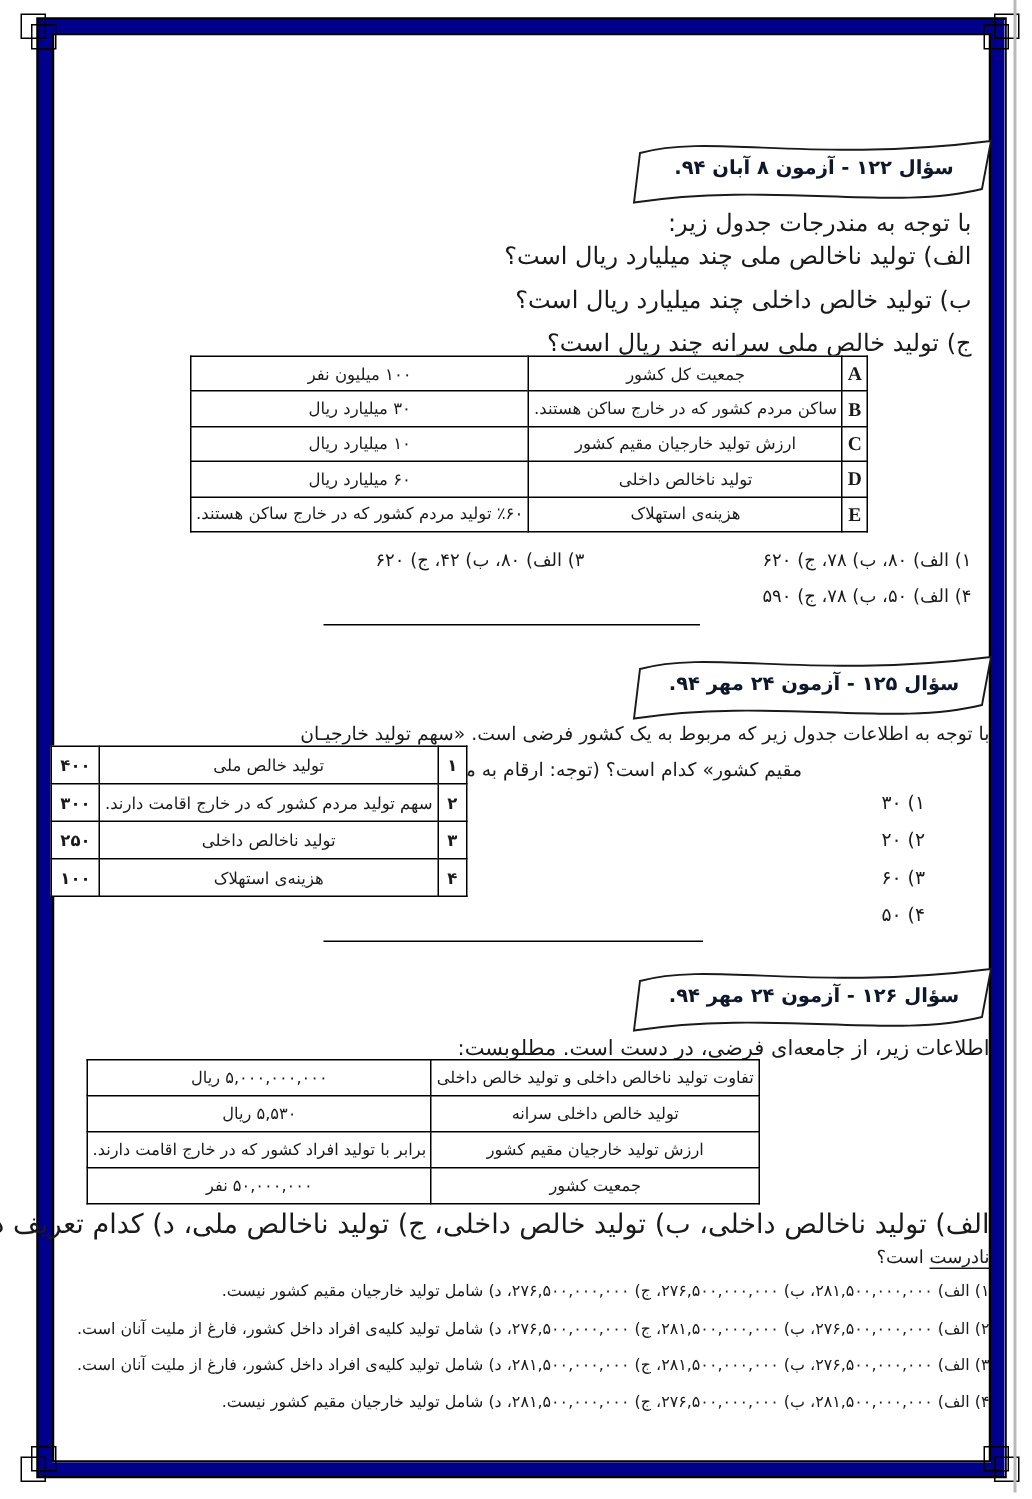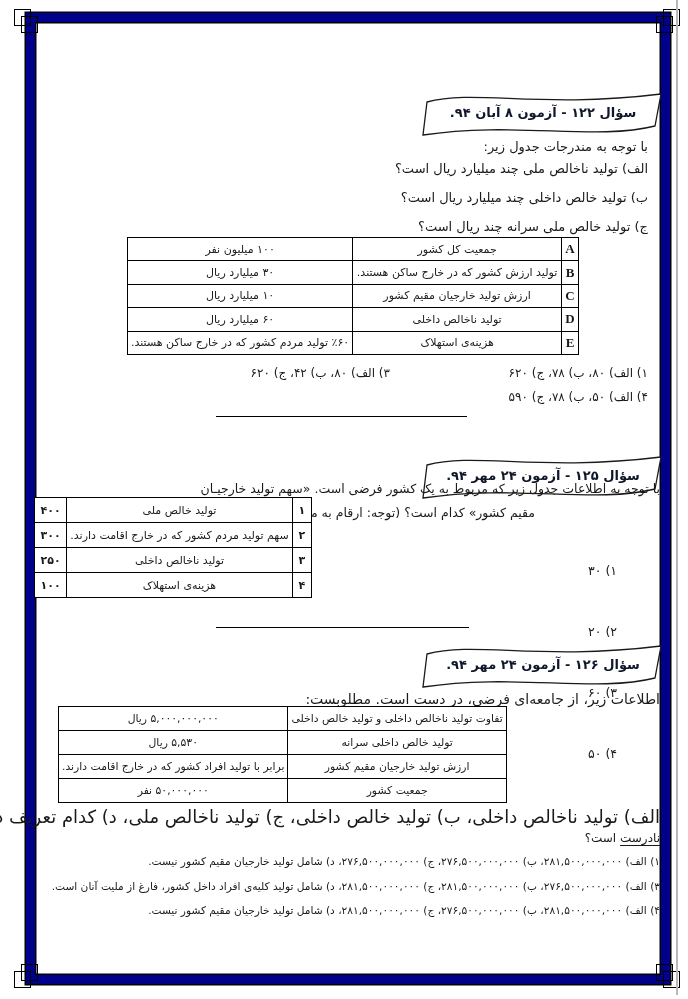--- a/index.html
+++ b/index.html
@@ -31,24 +31,24 @@
   
   .banner { position:absolute; right:22px; width:246px; height:52px; }
   .banner svg { position:absolute; inset:0; width:100%; height:100%; }
   .banner .banner-text {
     position:absolute; inset:0;
     display:flex; align-items:center; justify-content:center;
     padding-top:2px;
     color:#0f172a; font-weight:bold; font-size:13px;
     white-space:nowrap;
   }
-  .b1{top:85px;} .b2{top:448px;text-align:center;} .b3{top:637px;}
-
-  
-  .t { position:absolute; white-space:nowrap; font-size:13px; }
+  .b1{top:85px;} .b2{top:429px;text-align:center;} .b3{top:637px;}
+
+  
+  .t { position:absolute; white-space:nowrap; font-size:16px; }
   .u { text-decoration:underline; text-underline-offset:3px; }
 
   
   table { position:absolute; border-collapse:collapse; background:#fff; }
   td {
     border:1.3px solid #000;
     text-align:center; vertical-align:middle;
     font-size:11px; white-space:nowrap;
     padding:0 3px;
   }
@@ -70,21 +70,21 @@
   .tbl-q126 .c-value { width:224px; }
 
   
   .opts-q122 {
     position:absolute; top:366px; right:40px; width:612px;
     display:grid; grid-template-columns:258px 1fr; row-gap:3px;
     font-size:12px;
   }
   .opts-q122 .opt { white-space:nowrap; height:21px; }
   .opts-q125 { position:absolute; top:527px; right:71px; font-size:12.5px; text-align:right; }
-  .opts-q125 .opt { height:25px; white-space:nowrap;margin-top:36px; }
+  .opts-q125 .opt { height:25px; white-space:nowrap; }
   .opts-q126 { position:absolute; top:855px; right:28px; width:634px; font-size:10.6px; text-align:right; }
   .opts-q126 .opt { height:24.6px; white-space:nowrap; }
 
   .divider { position:absolute; border-top:1.6px solid #000; }
   .d1 { top:416px; left:216px; width:251px; }
   .d2 { top:627px; left:216px; width:253px; }
 </style>
 </head>
 <body>
 
@@ -113,21 +113,21 @@
 
 <table class="tbl-q122">
   <tbody>
       <tr>
     <td class="c-key">A</td>
     <td class="c-label">جمعیت کل کشور</td>
     <td class="c-value">۱۰۰ میلیون نفر</td>
   </tr>
   <tr>
     <td class="c-key">B</td>
-    <td class="c-label">تولید ارزش کشور که در خارج ساکن هستند.</td>
+    <td class="c-label">ساکن مردم کشور که در خارج ساکن هستند.</td>
     <td class="c-value">۳۰ میلیارد ریال</td>
   </tr>
   <tr>
     <td class="c-key">C</td>
     <td class="c-label">ارزش تولید خارجیان مقیم کشور</td>
     <td class="c-value">۱۰ میلیارد ریال</td>
   </tr>
   <tr>
     <td class="c-key">D</td>
     <td class="c-label">تولید ناخالص داخلی</td>
@@ -221,15 +221,16 @@
     <td class="c-value">۵۰,۰۰۰,۰۰۰ نفر</td>
   </tr>
 </tbody>
   </table>
 
 <div class="t" style="top:806px; right:28px; font-size:18px;">الف) تولید ناخالص داخلی، ب) تولید خالص داخلی، ج) تولید ناخالص ملی، د) کدام تعریف در مـورد «تولیـد ناخـالص داخلـی»</div>
 <div class="t" style="top:831px; right:28px; font-size:12px;"><span class="u">نادرست</span><span> است؟</span></div>
 
 <div class="opts-q126">
   <div class="opt">۱) الف) ۲۸۱,۵۰۰,۰۰۰,۰۰۰، ب) ۲۷۶,۵۰۰,۰۰۰,۰۰۰، ج) ۲۷۶,۵۰۰,۰۰۰,۰۰۰، د) شامل تولید خارجیان مقیم کشور نیست.</div>
+  <div class="opt">۲) الف) ۲۷۶,۵۰۰,۰۰۰,۰۰۰، ب) ۲۸۱,۵۰۰,۰۰۰,۰۰۰، ج) ۲۷۶,۵۰۰,۰۰۰,۰۰۰، د) شامل تولید کلیه‌ی افراد داخل کشور، فارغ از ملیت آنان است.</div>
   <div class="opt">۳) الف) ۲۷۶,۵۰۰,۰۰۰,۰۰۰، ب) ۲۸۱,۵۰۰,۰۰۰,۰۰۰، ج) ۲۸۱,۵۰۰,۰۰۰,۰۰۰، د) شامل تولید کلیه‌ی افراد داخل کشور، فارغ از ملیت آنان است.</div>
   <div class="opt">۴) الف) ۲۸۱,۵۰۰,۰۰۰,۰۰۰، ب) ۲۷۶,۵۰۰,۰۰۰,۰۰۰، ج) ۲۸۱,۵۰۰,۰۰۰,۰۰۰، د) شامل تولید خارجیان مقیم کشور نیست.</div>
 </div>
 
 </body></html>

